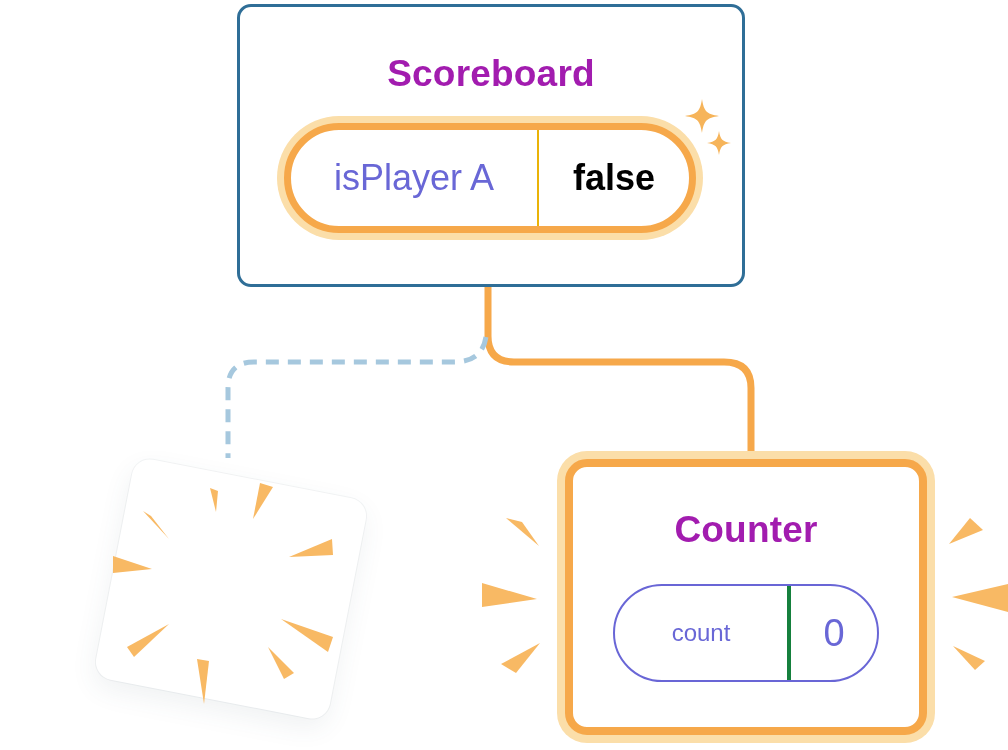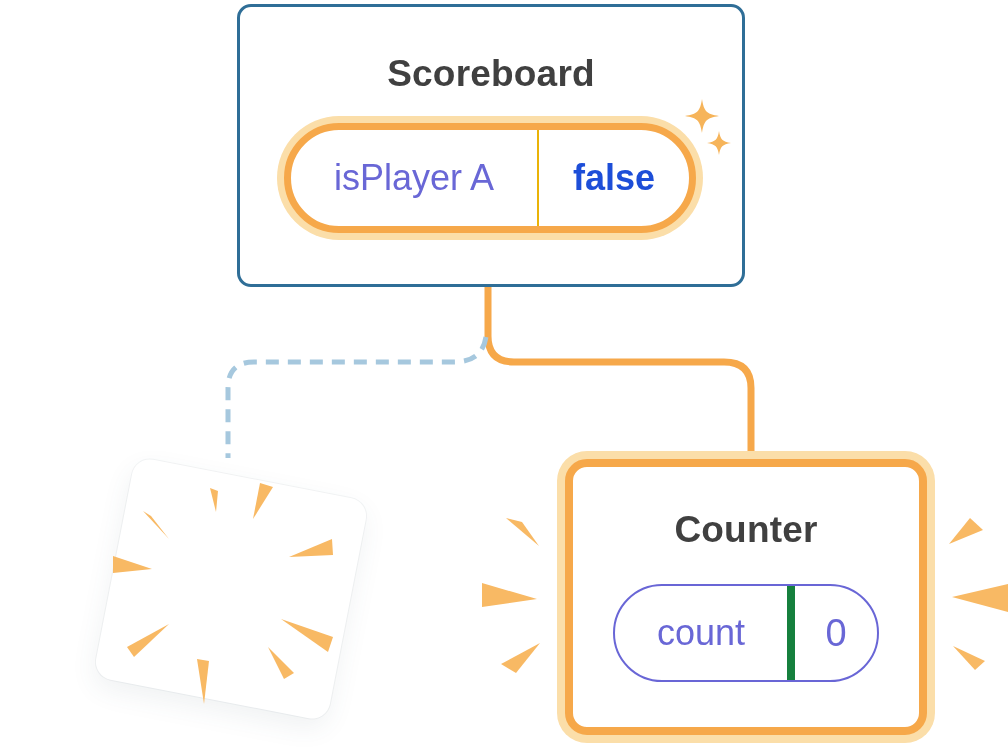--- a/index.html
+++ b/index.html
@@ -35,21 +35,21 @@
     border: 3px solid #2F6E97;
     border-radius: 14px;
     z-index: 2;
   }
   .card-title {
     position: absolute;
     left: 0; right: 0;
     text-align: center;
     font-size: 37px;
     font-weight: 600;
-    color: #404040;
+    color: #a21caf;
     letter-spacing: 0.2px;
   }
   .scoreboard-card .card-title { top: 46px; }
 
   
   .state-pill-highlight {
     position: absolute;
     left: 44px; top: 116px;
     width: 412px; height: 110px;
     box-sizing: border-box;
@@ -69,21 +69,21 @@
   .state-pill-highlight .pill-label {
     width: 246px;
     border-right: 2px solid #eab308;
     font-size: 36px;
     color: #6967D6;
   }
   .state-pill-highlight .pill-value {
     flex: 1;
     font-size: 36px;
     font-weight: 700;
-    color: #1d4ed8;
+    color: #000000;
   }
 
   
   .destroyed-card {
     position: absolute;
     left: 112px; top: 477px;
     width: 238px; height: 224px;
     background: #ffffff;
     border-radius: 18px;
     transform: rotate(11deg);
@@ -113,22 +113,22 @@
     box-sizing: border-box;
     background: #ffffff;
     border: 2px solid #6966D6;
     border-radius: 49px;
     display: flex;
     align-items: stretch;
     overflow: hidden;
   }
   .state-pill-plain .pill-label {
     width: 172px;
-    border-right: 8px solid #15803d;
-    font-size: 36px;
+    border-right: 4px solid #15803d;
+    font-size: 24px;
     color: #6967D6;
   }
   .state-pill-plain .pill-value {
     flex: 1;
     font-size: 38px;
     color: #6967D6;
   }
 </style>
 </head>
 <body>

